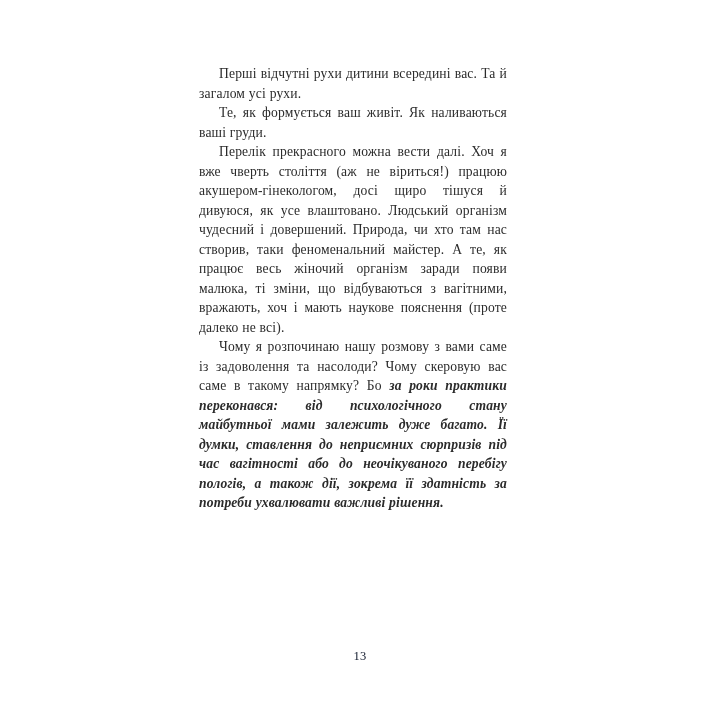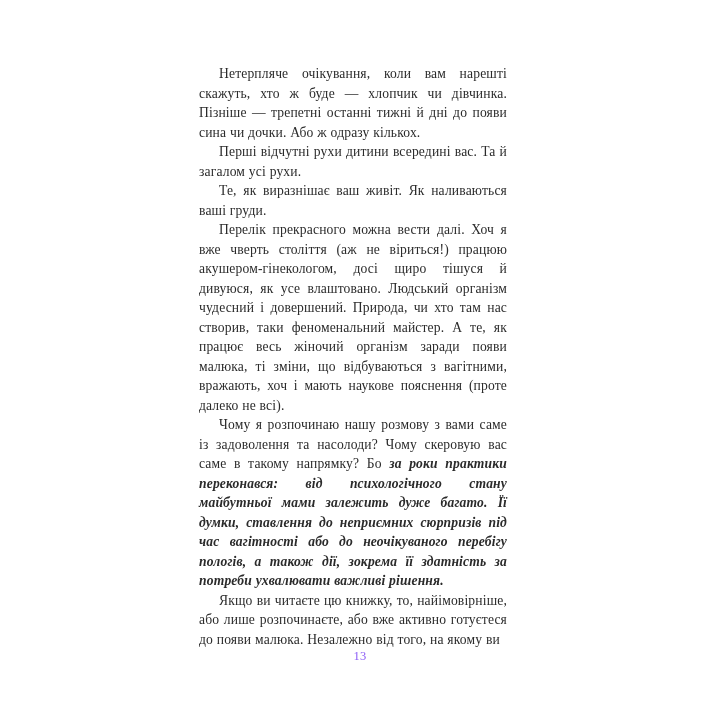--- a/index.html
+++ b/index.html
@@ -54,33 +54,31 @@
   }
 
   .folio {
     position: absolute;
     left: 0;
     top: 648px;
     width: 720px;
     text-align: center;
     font-size: 12.5px;
     line-height: 16px;
-    color: #8b5cf6;
+    color: #0f172a;
     letter-spacing: 0.3px;
   }
 </style>
 </head>
 <body>
 
 <div class="page">
 
   <div class="text-column">
-    <p class="para"><span>Нетерпляче очікування, коли вам нарешті скажуть, хто ж буде — хлопчик чи дівчинка. Пізніше — трепетні останні тижні й дні до появи сина чи дочки. Або ж одразу кількох.</span></p>
     <p class="para"><span>Перші відчутні рухи дитини всередині вас. Та й загалом усі рухи.</span></p>
-    <p class="para"><span>Те, як виразнішає ваш живіт. Як наливаються ваші груди.</span></p>
+    <p class="para"><span>Те, як формується ваш живіт. Як наливаються ваші груди.</span></p>
     <p class="para"><span>Перелік прекрасного можна вести далі. Хоч я вже чверть століття (аж не віриться!) працюю акушером-гінекологом, досі щиро тішуся й дивуюся, як усе влаштовано. Людський організм чудесний і довершений. Природа, чи хто там нас створив, таки феноменальний майстер. А те, як працює весь жіночий організм заради появи малюка, ті зміни, що відбуваються з вагітними, вражають, хоч і мають наукове пояснення (проте далеко не всі).</span></p>
     <p class="para"><span>Чому я розпочинаю нашу розмову з вами саме із задоволення та насолоди? Чому скеровую вас саме в такому напрямку? Бо </span><span class="emphasis">за роки практики переконався: від психологічного стану майбутньої мами залежить дуже багато. Її думки, ставлення до неприємних сюрпризів під час вагітності або до неочікуваного перебігу пологів, а також дії, зокрема її здатність за потреби ухвалювати важливі рішення.</span></p>
-    <p class="para"><span>Якщо ви читаєте цю книжку, то, найімовірніше, або лише розпочинаєте, або вже активно готуєтеся до появи малюка. Незалежно від того, на якому ви</span></p>
   </div>
 
   <div class="folio">13</div>
 
 </div>
 
 </body></html>

